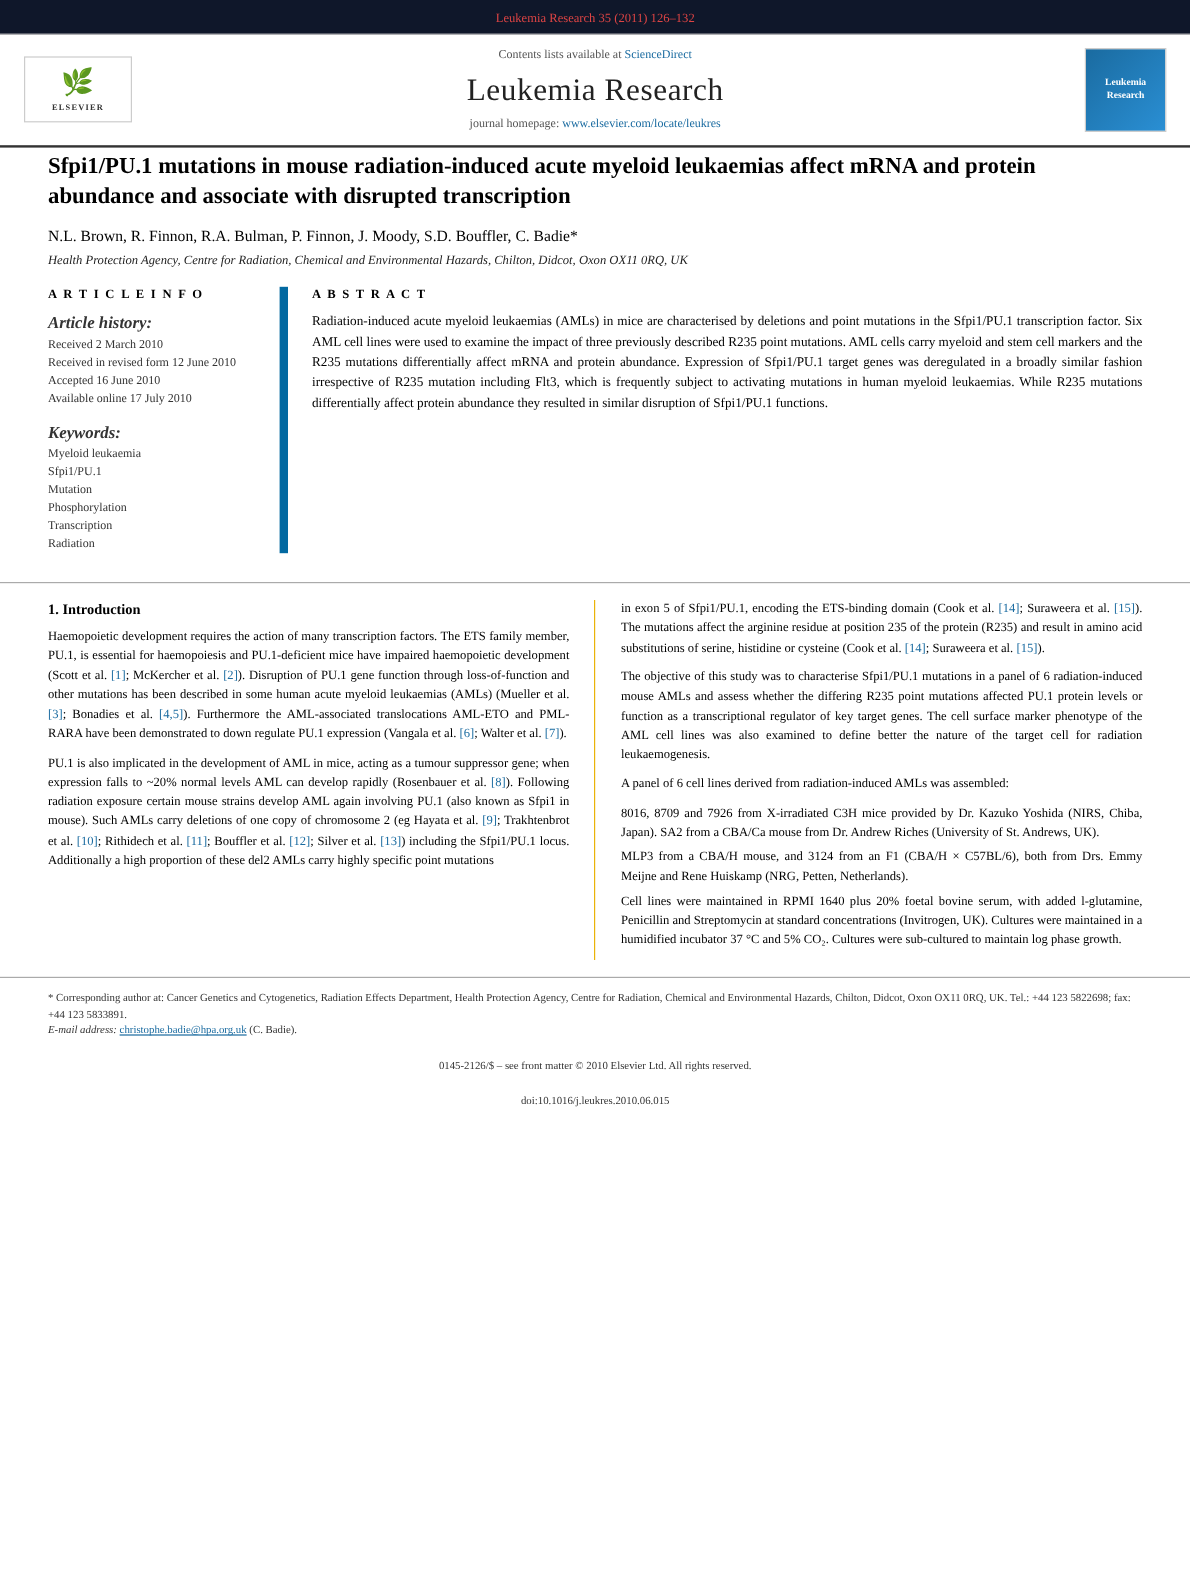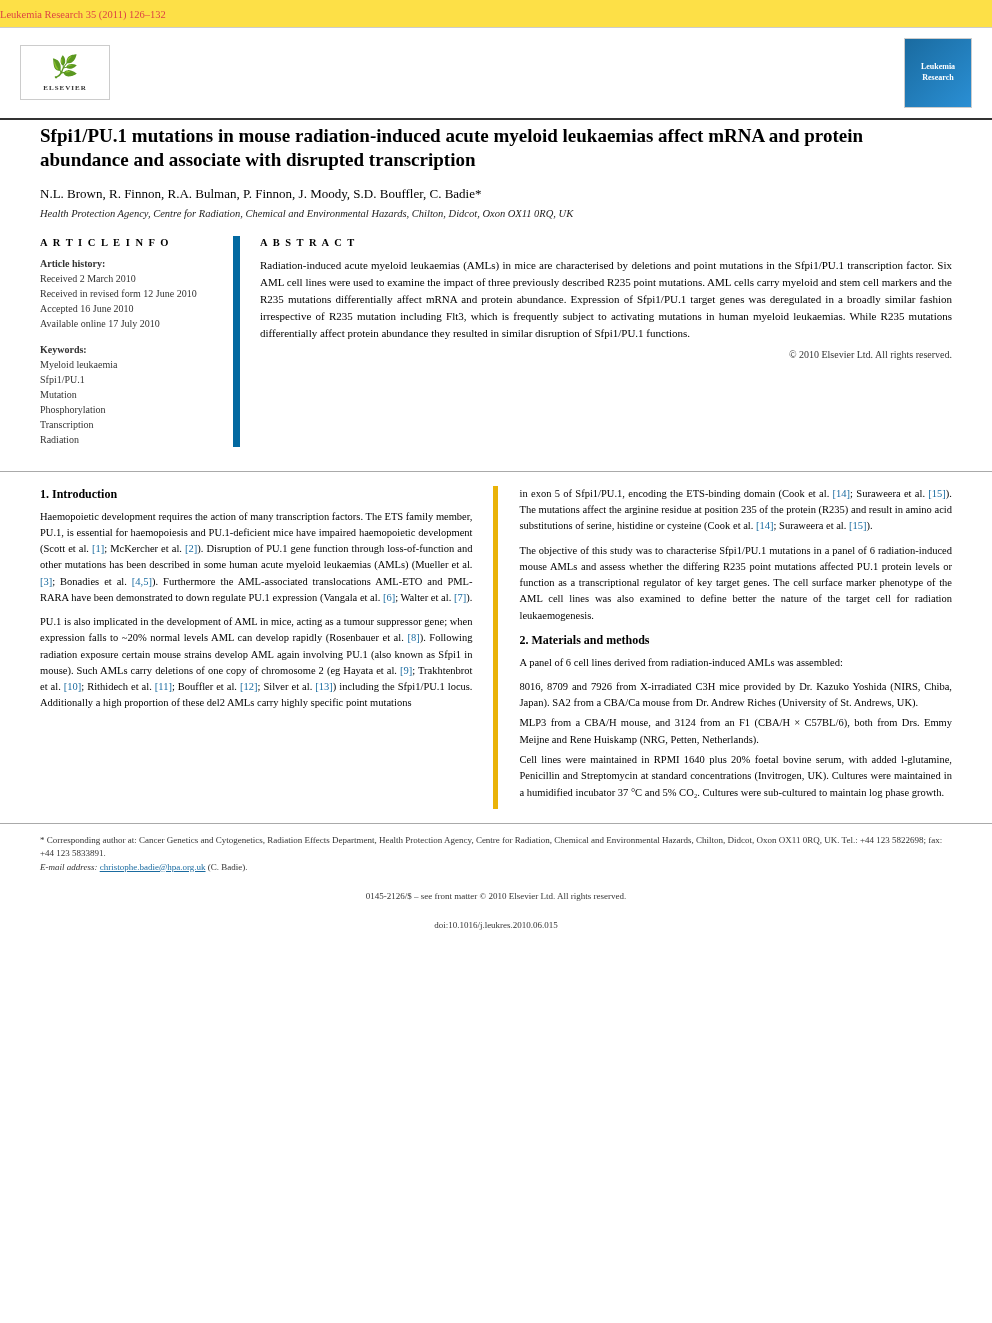--- a/index.html
+++ b/index.html
@@ -8,21 +8,22 @@
       background: #fff;
       color: #000;
       width: 992px;
       min-height: 1323px;
       font-size: 12px;
       line-height: 1.4;
     }
 
     
     .top-bar {
-      background: #fde047;
+      background: #0f172a;
+      text-align: center;
       padding: 6px 0 4px;
       border-bottom: 1px solid #ccc;
     }
     .top-bar .journal-ref {
       color: #d44;
       font-size: 10.5px;
       font-style: normal;
     }
 
     
@@ -163,21 +164,22 @@
       font-weight: bold;
       letter-spacing: 1.5px;
       margin-bottom: 6px;
       color: #000;
     }
 
     .article-info-block {
       margin-bottom: 12px;
     }
     .info-label {
-      font-size: 10px;
+      font-size: 14px;
+      font-style: italic;
       font-weight: bold;
       color: #333;
     }
     .info-text {
       font-size: 10px;
       color: #333;
       line-height: 1.5;
     }
 
     .keywords-block {
@@ -207,21 +209,21 @@
     
     .body-cols {
       display: flex;
       gap: 20px;
       padding: 0 40px;
       margin-top: 10px;
     }
     .body-left {
       flex: 1;
       padding-right: 20px;
-      border-right: 5px solid #eab308;
+      border-right: 1px solid #eab308;
     }
     .body-right {
       flex: 1;
       padding-left: 2px;
     }
 
     .section-heading {
       font-size: 12px;
       font-weight: bold;
       margin-bottom: 6px;
@@ -267,20 +269,31 @@
 
 <div class="journal-header">
 
   <div class="left-logo">
     <div class="elsevier-logo">
       <div style="font-size:22px; color:#2a6496;">🌿</div>
       <div class="elsevier-text">ELSEVIER</div>
     </div>
   </div>
 
+  <div class="center">
+    <div class="contents-line">
+      <span>Contents lists available at</span>
+      <a href="#">ScienceDirect</a>
+    </div>
+    <div class="journal-title">Leukemia Research</div>
+    <div class="homepage-line">
+      <span>journal homepage:</span>
+      <a href="#">www.elsevier.com/locate/leukres</a>
+    </div>
+  </div>
 
   <div class="right-logo">
     <div class="lr-logo">
       <div class="lr-title">Leukemia<br>Research</div>
     </div>
   </div>
 </div>
 
 <div class="article-content">
 
@@ -312,21 +325,20 @@
         <div class="info-text">Mutation</div>
         <div class="info-text">Phosphorylation</div>
         <div class="info-text">Transcription</div>
         <div class="info-text">Radiation</div>
       </div>
     </div>
 
     <div class="right-col">
       <div class="section-title-small">A B S T R A C T</div>
       <p class="abstract-text">Radiation-induced acute myeloid leukaemias (AMLs) in mice are characterised by deletions and point mutations in the Sfpi1/PU.1 transcription factor. Six AML cell lines were used to examine the impact of three previously described R235 point mutations. AML cells carry myeloid and stem cell markers and the R235 mutations differentially affect mRNA and protein abundance. Expression of Sfpi1/PU.1 target genes was deregulated in a broadly similar fashion irrespective of R235 mutation including Flt3, which is frequently subject to activating mutations in human myeloid leukaemias. While R235 mutations differentially affect protein abundance they resulted in similar disruption of Sfpi1/PU.1 functions.</p>
-      <div class="copyright-line">© 2010 Elsevier Ltd. All rights reserved.</div>
     </div>
   </div>
 
 </div>
 
 <hr class="divider">
 
 <div class="body-cols">
 
   <div class="body-left">
@@ -340,21 +352,20 @@
   </div>
 
   <div class="body-right">
     <p class="body-text">
       in exon 5 of Sfpi1/PU.1, encoding the ETS-binding domain (Cook et al. <span class="ref">[14]</span>; Suraweera et al. <span class="ref">[15]</span>). The mutations affect the arginine residue at position 235 of the protein (R235) and result in amino acid substitutions of serine, histidine or cysteine (Cook et al. <span class="ref">[14]</span>; Suraweera et al. <span class="ref">[15]</span>).
     </p>
     <p class="body-text">
       The objective of this study was to characterise Sfpi1/PU.1 mutations in a panel of 6 radiation-induced mouse AMLs and assess whether the differing R235 point mutations affected PU.1 protein levels or function as a transcriptional regulator of key target genes. The cell surface marker phenotype of the AML cell lines was also examined to define better the nature of the target cell for radiation leukaemogenesis.
     </p>
 
-    <div class="section-heading">2. Materials and methods</div>
     <p class="body-text">A panel of 6 cell lines derived from radiation-induced AMLs was assembled:</p>
     <p class="body-text" style="margin-bottom:4px;">
       8016, 8709 and 7926 from X-irradiated C3H mice provided by Dr. Kazuko Yoshida (NIRS, Chiba, Japan). SA2 from a CBA/Ca mouse from Dr. Andrew Riches (University of St. Andrews, UK).
     </p>
     <p class="body-text" style="margin-bottom:4px;">
       MLP3 from a CBA/H mouse, and 3124 from an F1 (CBA/H × C57BL/6), both from Drs. Emmy Meijne and Rene Huiskamp (NRG, Petten, Netherlands).
     </p>
     <p class="body-text">
       Cell lines were maintained in RPMI 1640 plus 20% foetal bovine serum, with added l-glutamine, Penicillin and Streptomycin at standard concentrations (Invitrogen, UK). Cultures were maintained in a humidified incubator 37 °C and 5% CO₂. Cultures were sub-cultured to maintain log phase growth.
     </p>

